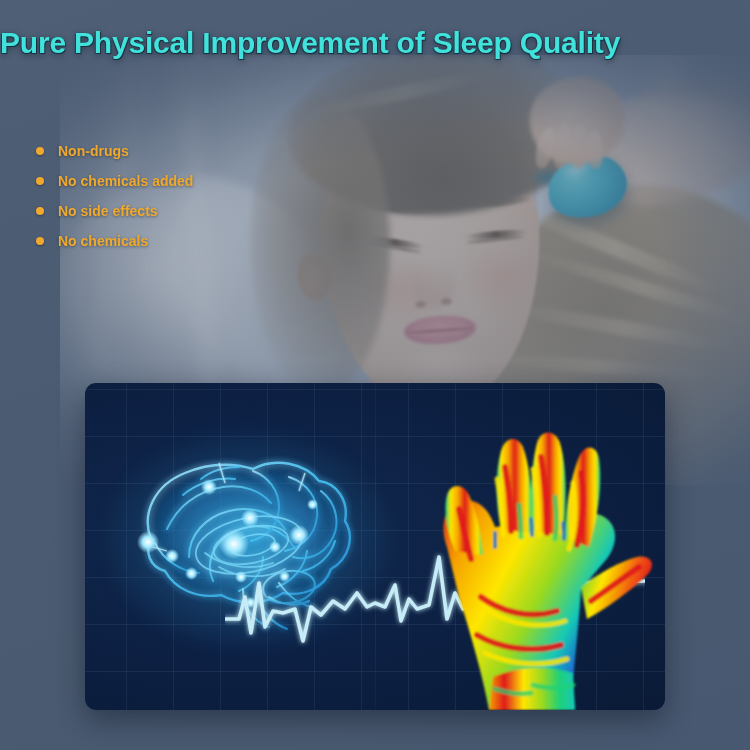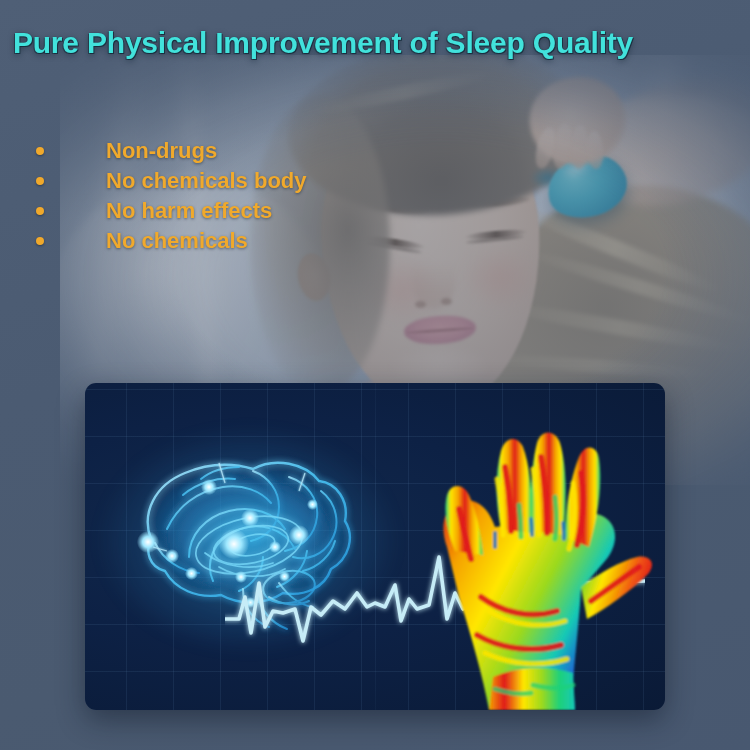--- a/index.html
+++ b/index.html
@@ -270,21 +270,21 @@
   .photo-vignette {
     position: absolute; inset: -4px;
     background: radial-gradient(ellipse 78% 74% at 52% 48%, rgba(74,90,114,0) 45%, rgba(74,90,114,.55) 75%, rgba(73,89,113,1) 100%);
   }
 
   
   .title {
     position: absolute;
     left: 0; top: 26px;
     width: 646px;
-    text-align: center;
+    text-align: left;
     font-size: 30px;
     font-weight: bold;
     letter-spacing: -0.2px;
     color: #42e2dc;
     text-shadow:
       0 0 1px #1c3a4a,
       1px 1px 0 rgba(22,44,58,.85),
       -1px 1px 0 rgba(22,44,58,.55),
       0 2px 6px rgba(10,28,40,.55);
     white-space: nowrap;
@@ -303,26 +303,25 @@
   }
   .bullet-dot {
     width: 8px; height: 8px;
     border-radius: 50%;
     background: #f0a92c;
     margin-right: 14px;
     flex: 0 0 auto;
     box-shadow: 0 1px 2px rgba(20,30,45,.5);
   }
   .bullet-text {
-    font-size: 22px;
+    font-size: 14px;
     font-weight: bold;
     color: #f0a92c;
     white-space: nowrap;
     text-shadow: 0 1px 3px rgba(20,34,50,.55);
-    margin-left: 48px;
   }
 
   
   .panel {
     position: absolute;
     left: 85px; top: 383px;
     width: 580px; height: 327px;
     border-radius: 11px;
     overflow: hidden;
     background: radial-gradient(ellipse at 30% 45%, #11294c 0%, #0d2145 45%, #0a1a36 100%);
@@ -442,25 +441,25 @@
 
   <div class="title">Pure Physical Improvement of Sleep Quality</div>
 
   <div class="bullets">
     <div class="bullet-row">
       <span class="bullet-dot"></span>
       <span class="bullet-text">Non-drugs</span>
     </div>
     <div class="bullet-row">
       <span class="bullet-dot"></span>
-      <span class="bullet-text">No chemicals body</span>
+      <span class="bullet-text">No chemicals added</span>
     </div>
     <div class="bullet-row">
       <span class="bullet-dot"></span>
-      <span class="bullet-text">No harm effects</span>
+      <span class="bullet-text">No side effects</span>
     </div>
     <div class="bullet-row">
       <span class="bullet-dot"></span>
       <span class="bullet-text">No chemicals</span>
     </div>
   </div>
 
   <div class="panel">
     <div class="panel-grid"></div>
     <div class="panel-split"></div>

